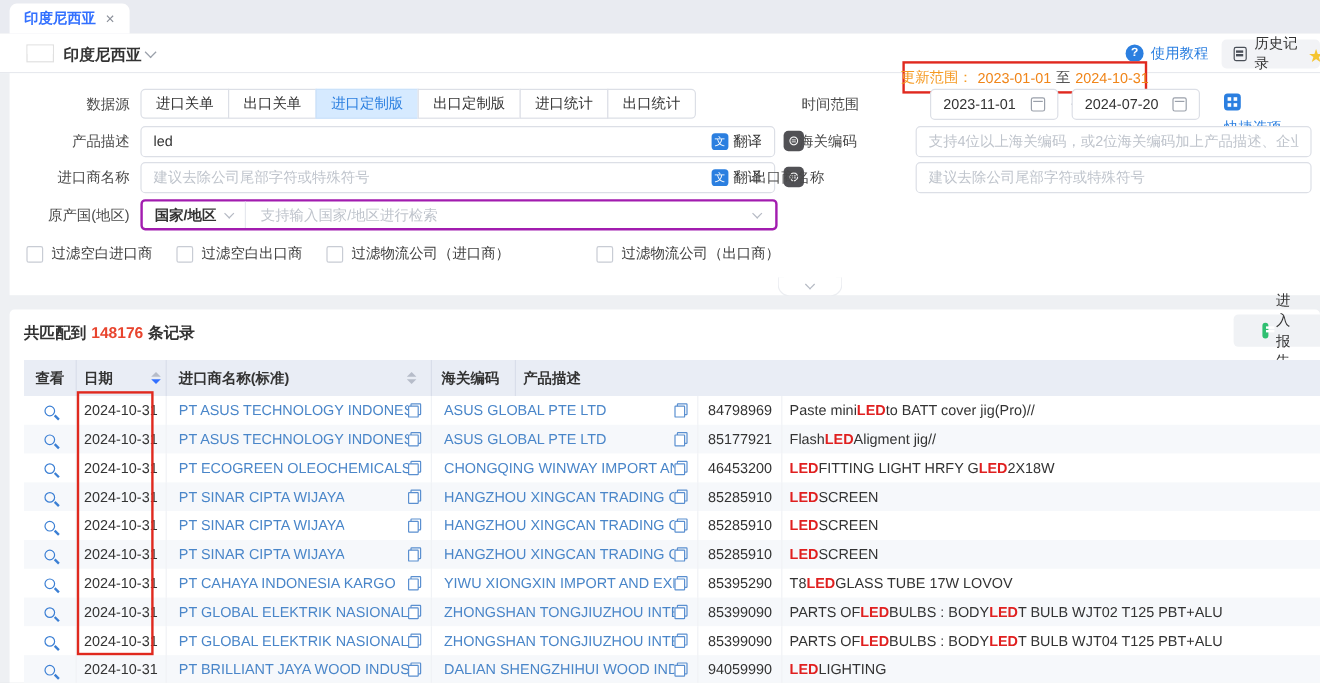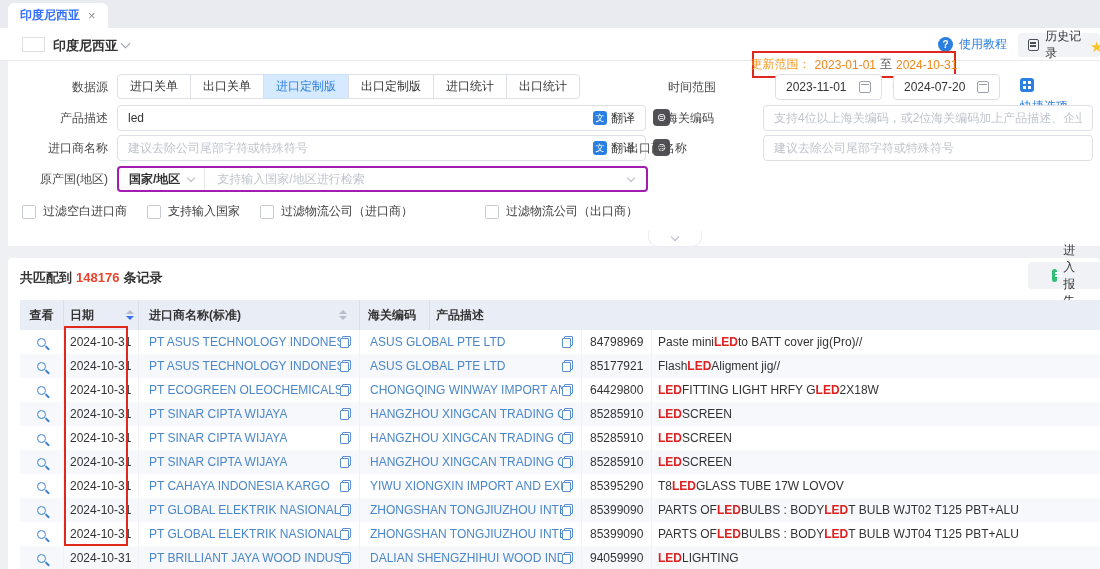--- a/index.html
+++ b/index.html
@@ -236,21 +236,21 @@
       <span class="chev origin-chev"></span>
     </div>
 
     <div class="cbrow">
       <span class="cb">
         <span class="cb-box"></span>
         <span>过滤空白进口商</span>
       </span>
       <span class="cb">
         <span class="cb-box"></span>
-        <span>支持输入国家</span>
+        <span>过滤空白出口商</span>
       </span>
       <span class="cb">
         <span class="cb-box"></span>
         <span>过滤物流公司（进口商）</span>
       </span>
       <span class="cb">
         <span class="cb-box"></span>
         <span>过滤物流公司（出口商）</span>
       </span>
     </div>
@@ -328,21 +328,21 @@
             </div>
             <div class="cell c1">2024-10-31</div>
             <div class="cell c2">
               <span class="link">PT ECOGREEN OLEOCHEMICALS</span>
               <span class="copy"></span>
             </div>
             <div class="cell c3">
               <span class="link">CHONGQING WINWAY IMPORT AND E...</span>
               <span class="copy"></span>
             </div>
-            <div class="cell c4">64429800</div>
+            <div class="cell c4">46453200</div>
             <div class="cell c5"><b class="hl">LED</b> FITTING LIGHT HRFY G <b class="hl">LED</b> 2X18W</div>
           </div>
           <div class="trow alt">
             <div class="cell c0">
               <span class="mag"></span>
             </div>
             <div class="cell c1">2024-10-31</div>
             <div class="cell c2">
               <span class="link">PT SINAR CIPTA WIJAYA</span>
               <span class="copy"></span>

